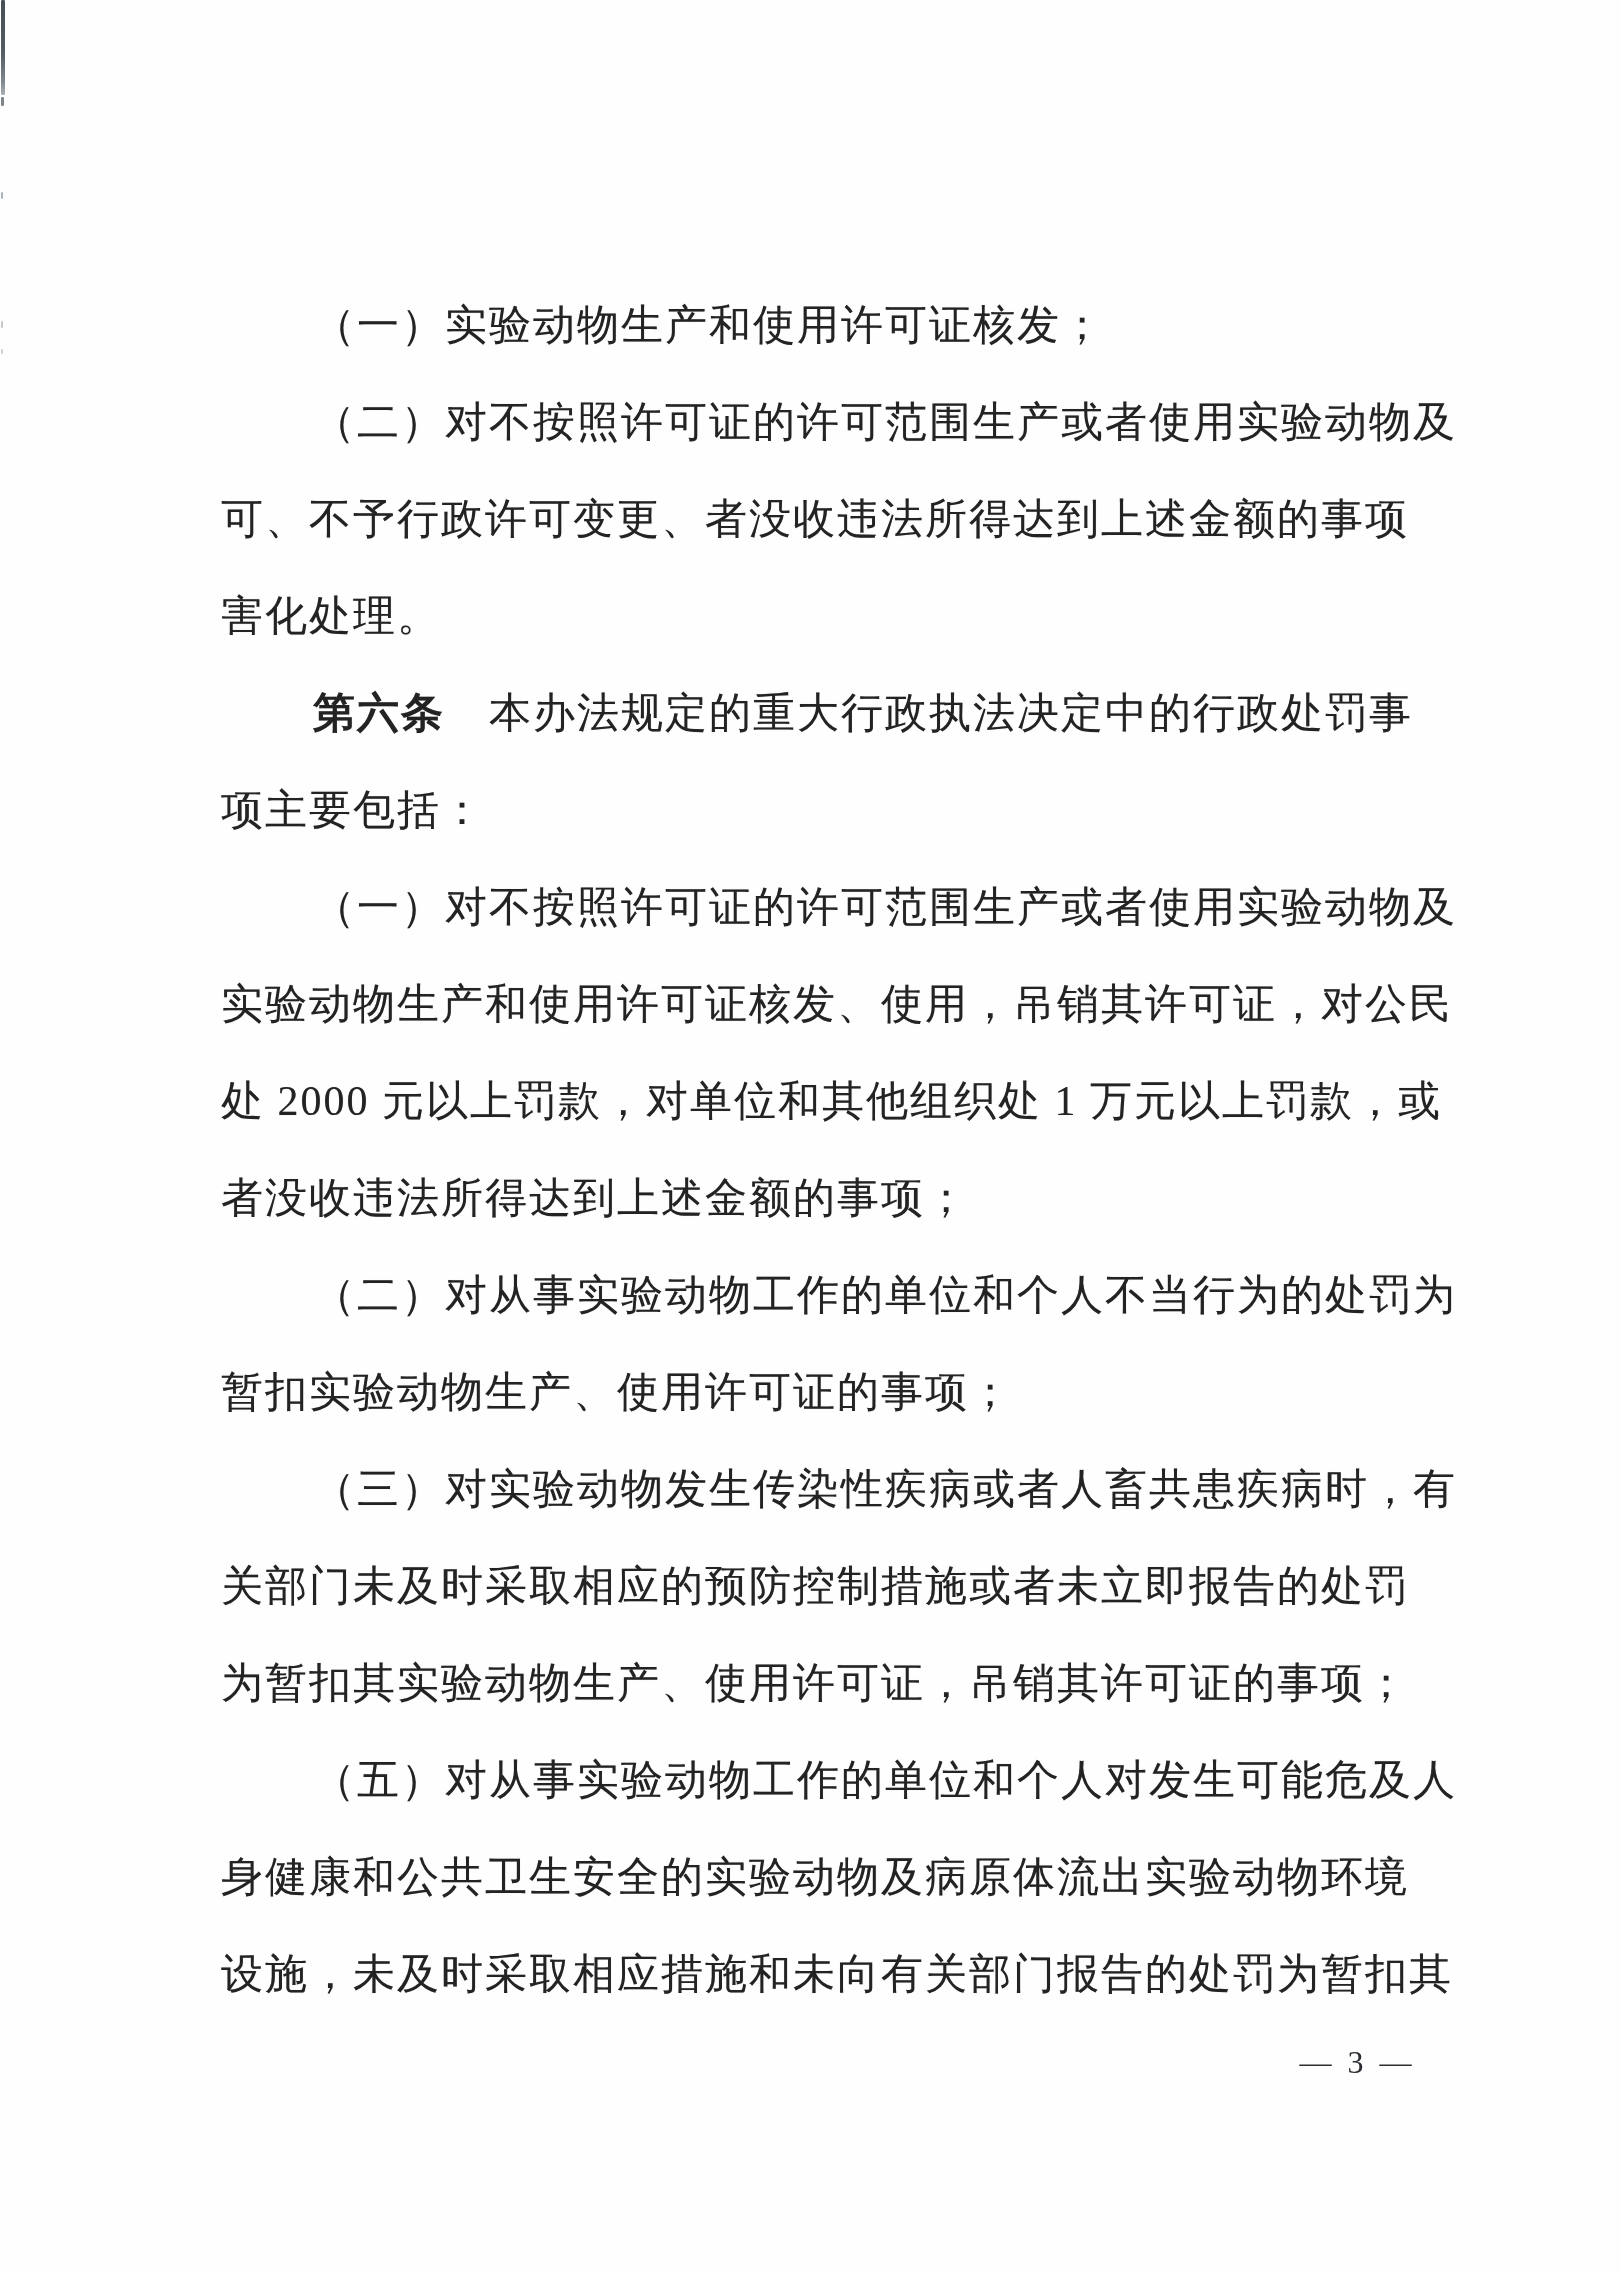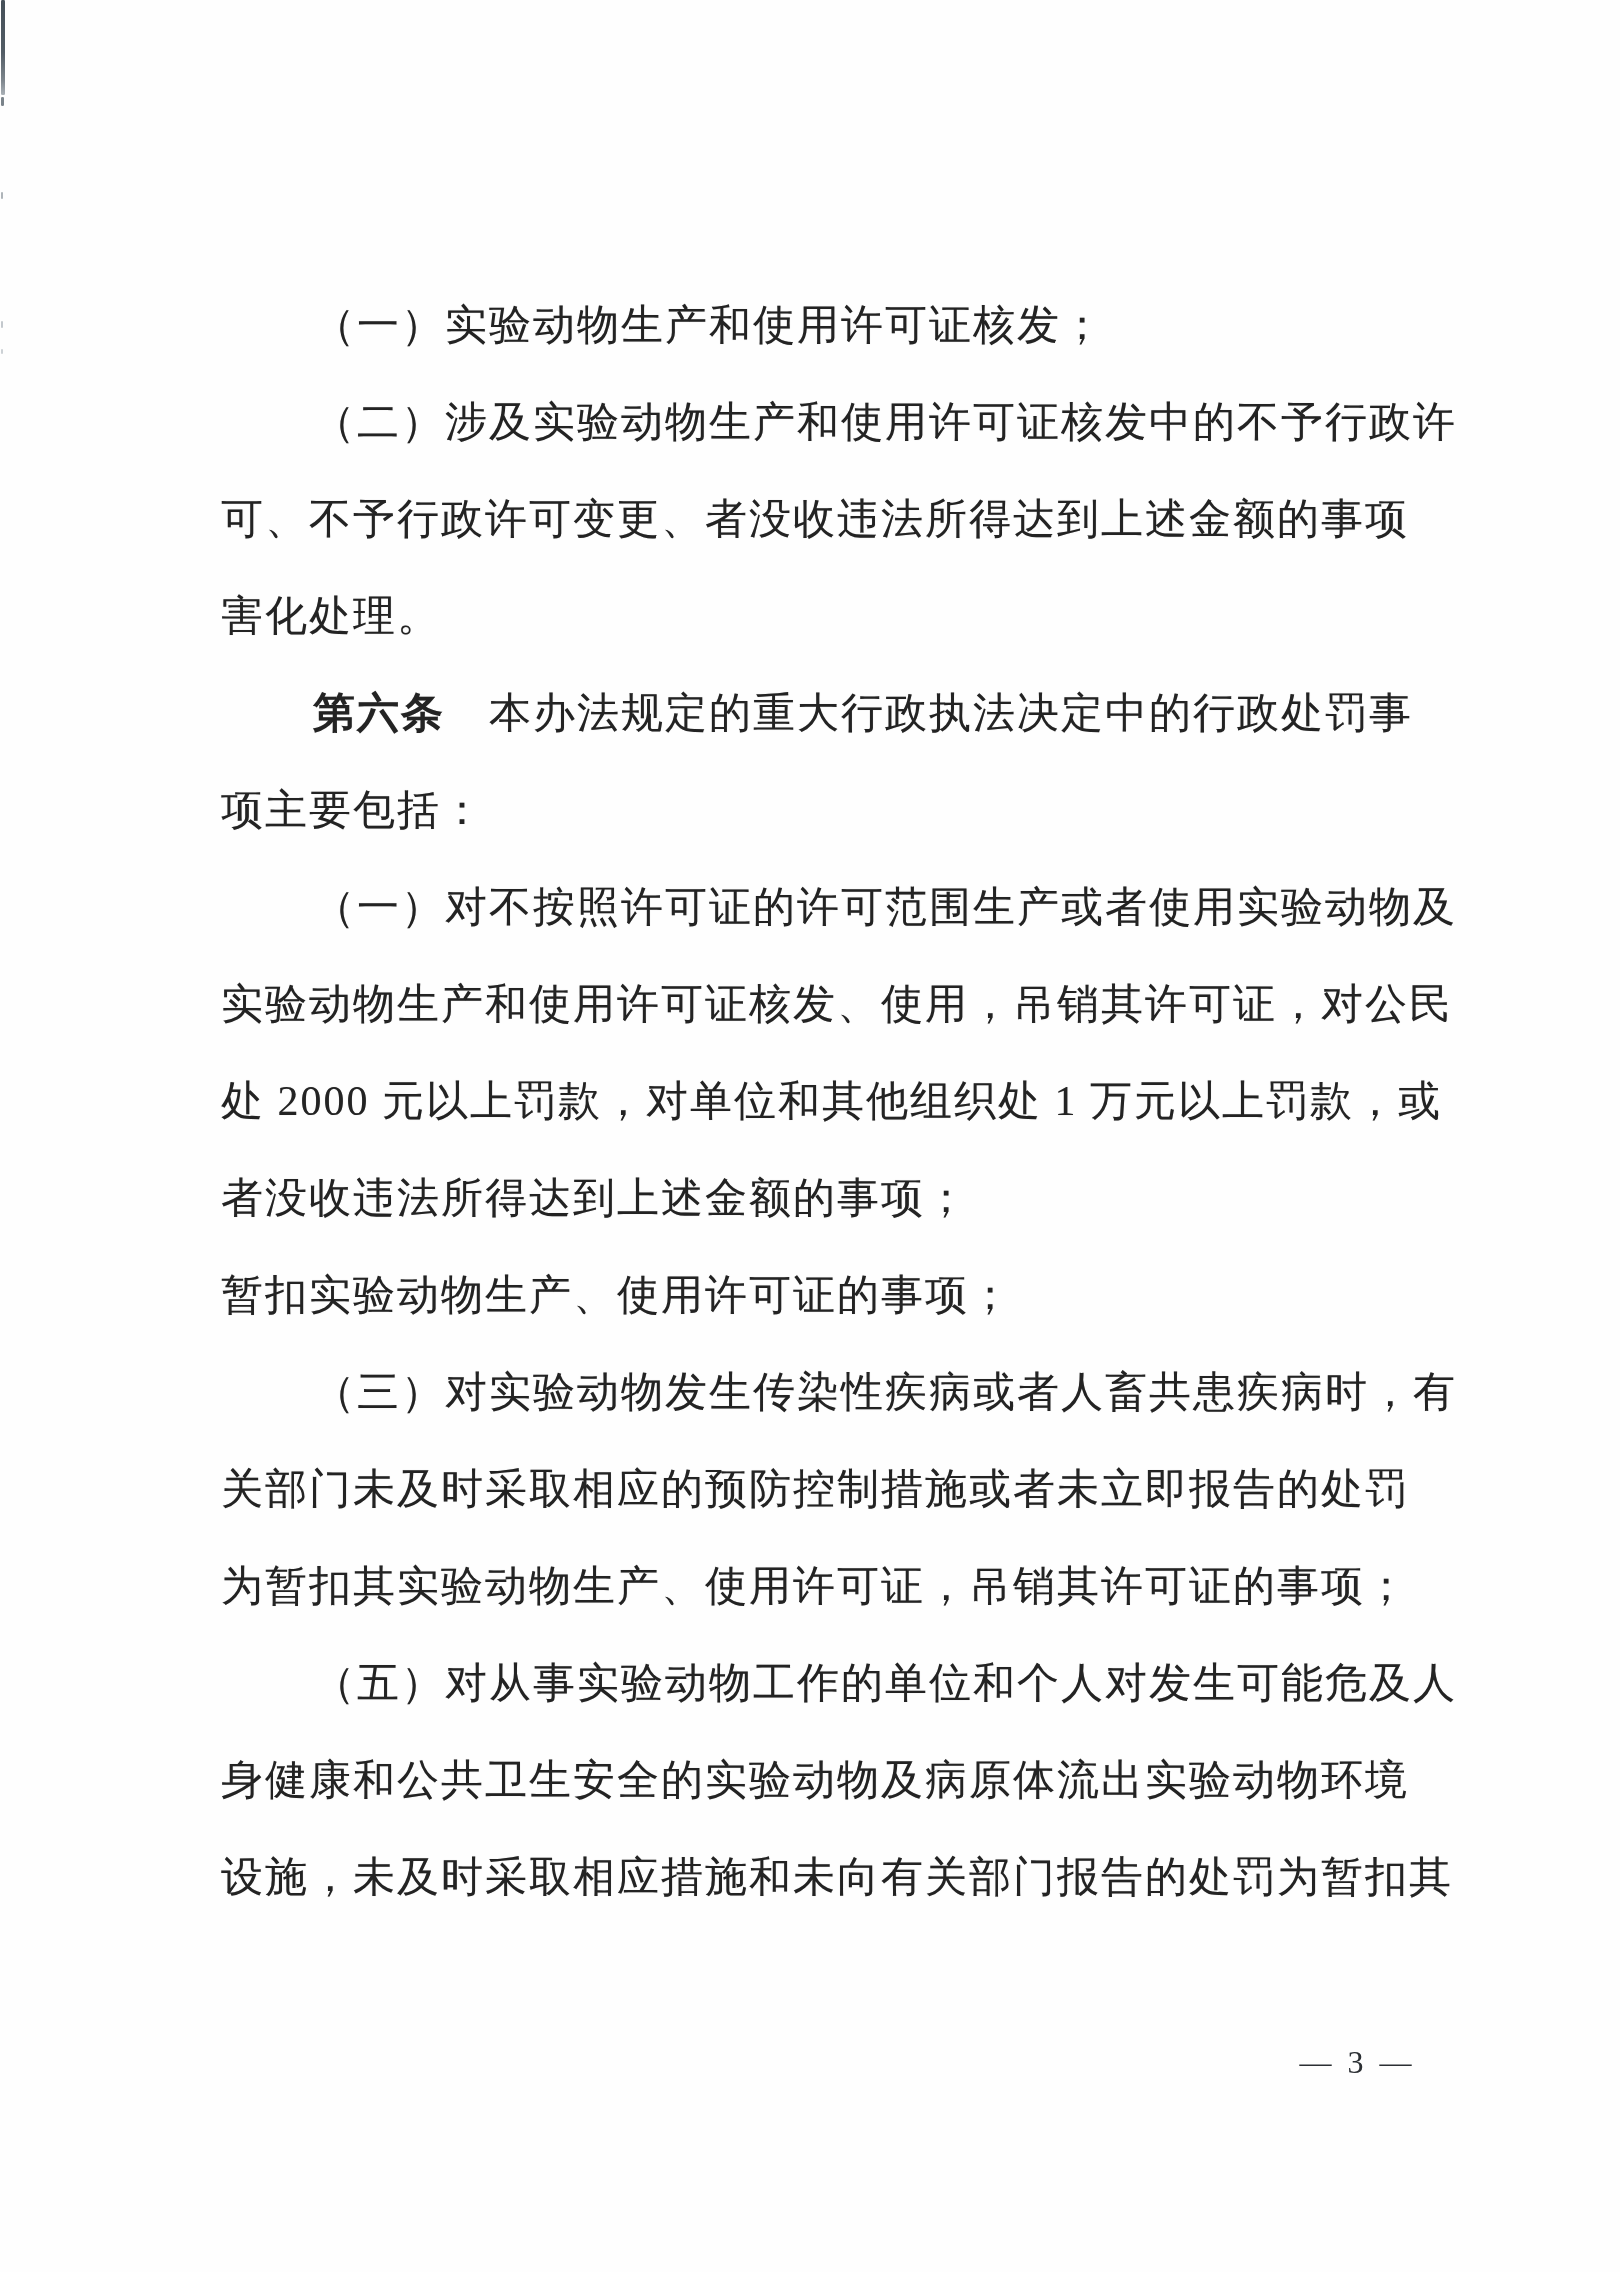--- a/index.html
+++ b/index.html
@@ -80,40 +80,41 @@
   <div class="speck s3"></div>
   <div class="speck s4"></div>
 
   <main class="text-block">
 
     <section class="para">
       <p class="line first">（一）实验动物生产和使用许可证核发；</p>
     </section>
 
     <section class="para">
-      <p class="line first">（二）涉及实验动物生产和使用许可证核发中的不予行政许</p>
+      <p class="line first">（二）对不按照许可证的许可范围生产或者使用实验动物及</p>
       <p class="line">可、不予行政许可变更、者没收违法所得达到上述金额的事项</p>
       <p class="line">害化处理。</p>
     </section>
 
     <section class="para">
       <p class="line first">
         <span class="lead-bold">第六条</span><span>　本办法规定的重大行政执法决定中的行政处罚事</span>
       </p>
       <p class="line">项主要包括：</p>
     </section>
 
     <section class="para">
       <p class="line first">（一）对不按照许可证的许可范围生产或者使用实验动物及</p>
       <p class="line">实验动物生产和使用许可证核发、使用，吊销其许可证，对公民</p>
       <p class="line">处 2000 元以上罚款，对单位和其他组织处 1 万元以上罚款，或</p>
       <p class="line">者没收违法所得达到上述金额的事项；</p>
     </section>
 
     <section class="para">
+      <p class="line first">（二）对从事实验动物工作的单位和个人不当行为的处罚为</p>
       <p class="line">暂扣实验动物生产、使用许可证的事项；</p>
     </section>
 
     <section class="para">
       <p class="line first">（三）对实验动物发生传染性疾病或者人畜共患疾病时，有</p>
       <p class="line">关部门未及时采取相应的预防控制措施或者未立即报告的处罚</p>
       <p class="line">为暂扣其实验动物生产、使用许可证，吊销其许可证的事项；</p>
     </section>
 
 

